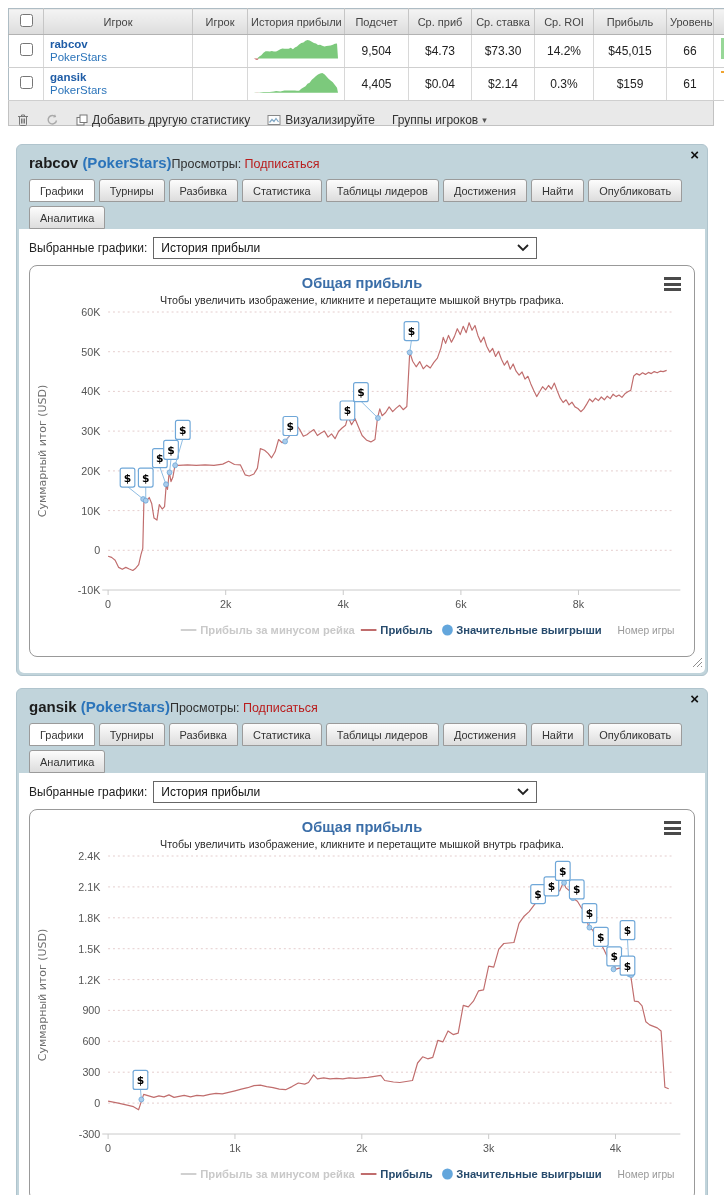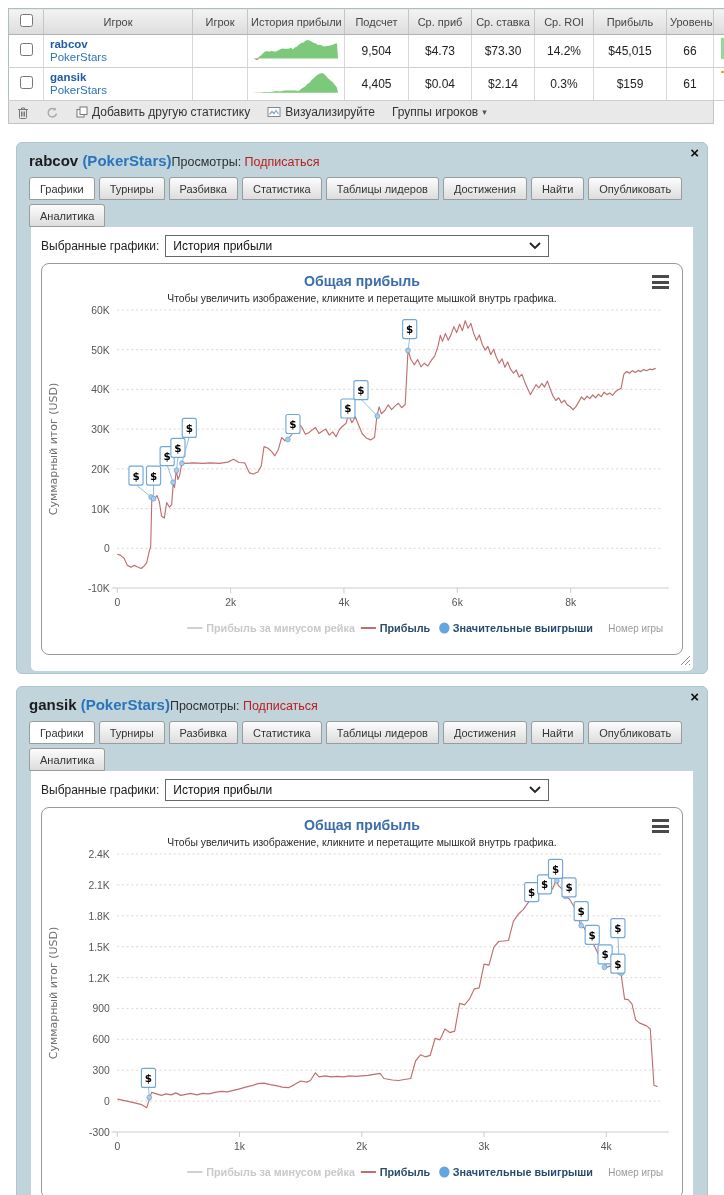--- a/index.html
+++ b/index.html
@@ -7,37 +7,37 @@
   
   .ptable{width:708px;border-collapse:collapse;background:#fff;border:1px solid #aebcc4;table-layout:fixed;}
   .ptable th{background:linear-gradient(#f4f4f4,#dcdcdc);font-size:11px;font-weight:400;color:#444;
     border-right:1px solid #c6c6c6;border-bottom:1px solid #b2b2b2;padding:5px 3px;white-space:nowrap;overflow:hidden;text-align:center;}
   .ptable td{border-right:1px solid #d8d8d8;border-bottom:1px solid #cfcfcf;font-size:12px;color:#222;padding:2px 6px;overflow:hidden;vertical-align:middle;background:#fff;}
   .ptable td.num{text-align:center;}
   .ptable td.ctr{text-align:center;}
   .pname{font-weight:700;color:#1e5ca6;font-size:11.5px;line-height:13px;cursor:pointer;}
   .psite{color:#2b74ba;font-size:11.5px;line-height:13px;cursor:pointer;}
   .cbx{width:13px;height:13px;margin:0;}
-  .toolbar{width:706px;background:#e9e9e9;border:1px solid #c2c2c2;border-top:none;height:23px;display:flex;align-items:flex-end;gap:17px;padding:4px 8px;box-sizing:border-box;}
+  .toolbar{width:706px;background:#e9e9e9;border:1px solid #c2c2c2;border-top:none;height:23px;display:flex;align-items:flex-start;gap:17px;padding:12px 8px;box-sizing:border-box;}
   .toolbar .tb-item{display:flex;align-items:center;gap:4px;font-size:12px;color:#333;cursor:pointer;white-space:nowrap;}
   .toolbar svg{display:block;}
   
   .panel{position:relative;margin:18px 8px 0;background:#c1d4db;border:1px solid #b0c4cd;border-radius:6px;}
   .panel-head{display:flex;justify-content:flex-start;align-items:baseline;padding:9px 14px 0 12px;}
   .ph-title{font-size:15px;font-weight:700;color:#1c1c1c;}
   .ph-site{color:#2b74ba;}
   .ph-views{font-size:12.5px;color:#2f2f2f;}
   .ph-views .lnk{color:#b91c1c;cursor:pointer;}
   .ph-close{position:absolute;top:2px;right:8px;font-size:15px;font-weight:700;color:#111;cursor:pointer;line-height:16px;}
   .tabs{display:flex;gap:4px;padding:8px 12px 0;}
   .tabs.row2{padding-top:4px;padding-bottom:0;}
   .tab{font-size:11px;color:#333;background:linear-gradient(#fcfcfc,#dddddd);border:1px solid #9b9b9b;
     border-radius:3px 3px 0 0;padding:5px 10px 4px;cursor:pointer;white-space:nowrap;}
   .tab.active{background:#fff;}
-  .panel-body{background:#fff;margin:0 14px 2px;border-radius:0 0 5px 5px;padding:8px 10px 16px;position:relative;}
+  .panel-body{background:#fff;margin:0 2px 2px;border-radius:0 0 5px 5px;padding:8px 10px 16px;position:relative;}
   .select-row{display:flex;align-items:center;gap:6px;font-size:12px;color:#222;}
   .fake-select{width:368px;border:1px solid #666;background:#fff;height:20px;display:flex;align-items:center;
     justify-content:space-between;padding:0 7px;font-size:12px;color:#111;cursor:pointer;}
   .chart-box{margin-top:6px;border:1px solid #999;border-radius:8px;position:relative;height:390px;overflow:hidden;}
   svg.chart-svg{width:100%;height:100%;display:block;}
   .hamburger{position:absolute;top:11px;right:13px;width:17px;cursor:pointer;}
   .hamburger div{height:3px;background:#4a4a4a;margin-bottom:2.5px;}
   .resize-handle{position:absolute;right:2px;bottom:1px;cursor:nwse-resize;}
   
   .c-title{font-size:15px;font-weight:600;fill:#3b6ea8;font-family:"Liberation Sans",sans-serif;}

